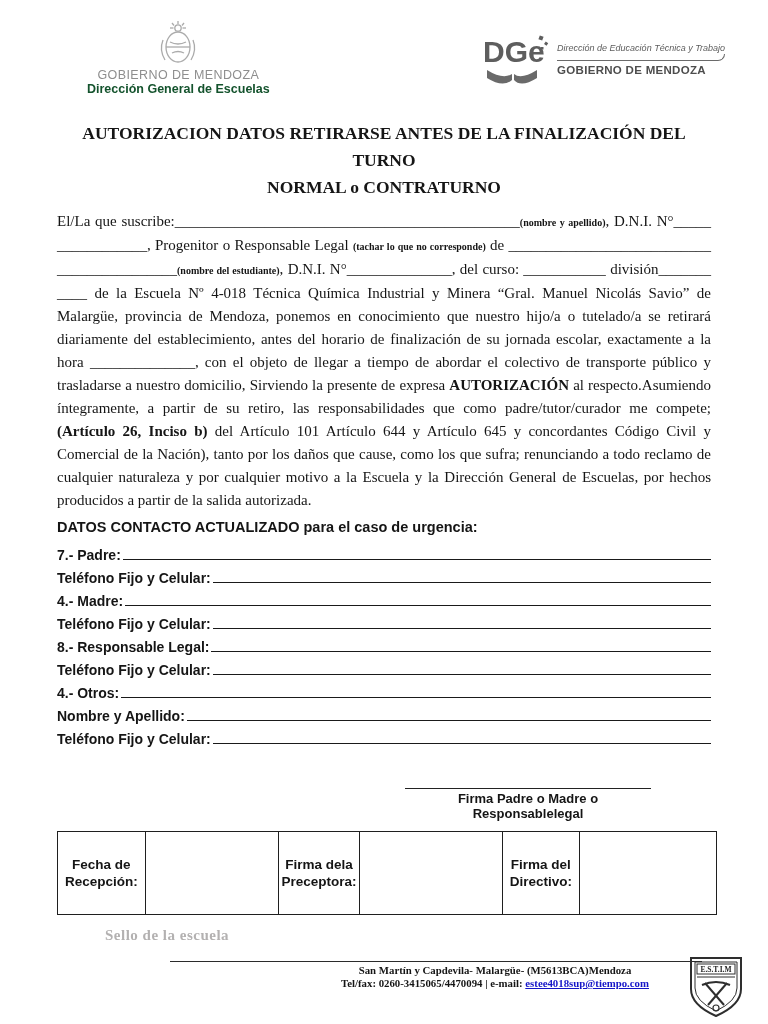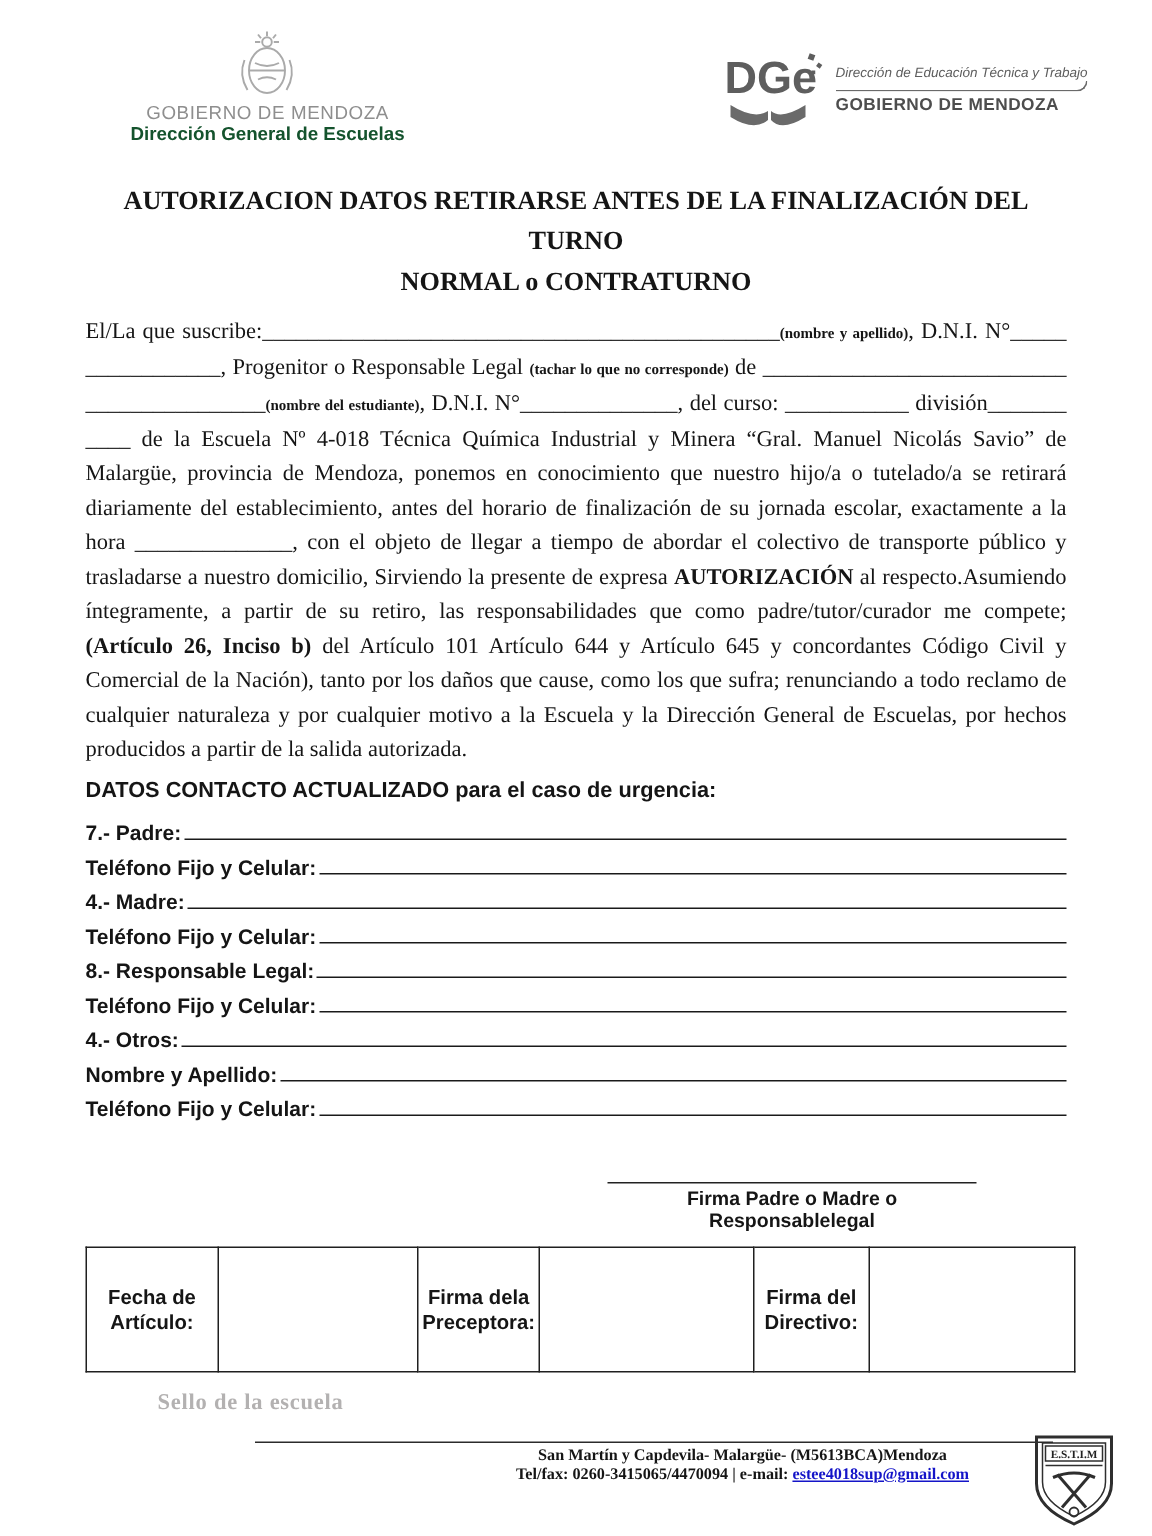--- a/index.html
+++ b/index.html
@@ -164,36 +164,36 @@
   <colgroup>
     <col style="width:13.3%">
       <col style="width:20.2%">
       <col style="width:12.4%">
     <col style="width:21.6%">
       <col style="width:11.7%">
       <col style="width:20.8%">
   </colgroup>
   <tbody>
       <tr>
-    <td>Fecha de Artículo:</td>
+    <td>Fecha de Recepción:</td>
     <td></td>
     <td>Firma dela Preceptora:</td>
     <td></td>
     <td>Firma del Directivo:</td>
     <td></td>
   </tr>
 </tbody>
   </table>
 
 <div class="stamp">Sello de la escuela</div>
 
 <div class="footer-rule"></div>
 <div class="footer-text">
   <div class="f2">San Martín y Capdevila- Malargüe- (M5613BCA)Mendoza</div>
-  <div class="f3"><span>Tel/fax: 0260-3415065/4470094 | e-mail: </span><a class="email">estee4018sup@gmail.com</a></div>
+  <div class="f3"><span>Tel/fax: 0260-3415065/4470094 | e-mail: </span><a class="email">estee4018sup@tiempo.com</a></div>
 </div>
 
 <svg class="crest-shield" width="56" height="64" viewBox="0 0 56 64">
   <path d="M3 3 H53 V34 Q53 50 28 61 Q3 50 3 34 Z" fill="none" stroke="#2e2e2e" stroke-width="2"></path>
   <path d="M7 7 H49 V33 Q49 46 28 56 Q7 46 7 33 Z" fill="none" stroke="#2e2e2e" stroke-width="1"></path>
   <rect x="9" y="9" width="38" height="10" fill="#ffffff" stroke="#2e2e2e" stroke-width="1"></rect>
   <text x="28" y="17" text-anchor="middle" font-family="Liberation Serif, serif" font-size="7.5" font-weight="bold" fill="#222">E.S.T.I.M</text>
   <line x1="9" y1="22" x2="47" y2="22" stroke="#2e2e2e" stroke-width="1"></line>
   <g stroke="#2e2e2e" stroke-width="2" fill="none">
     <line x1="17" y1="28" x2="36" y2="50"></line>

